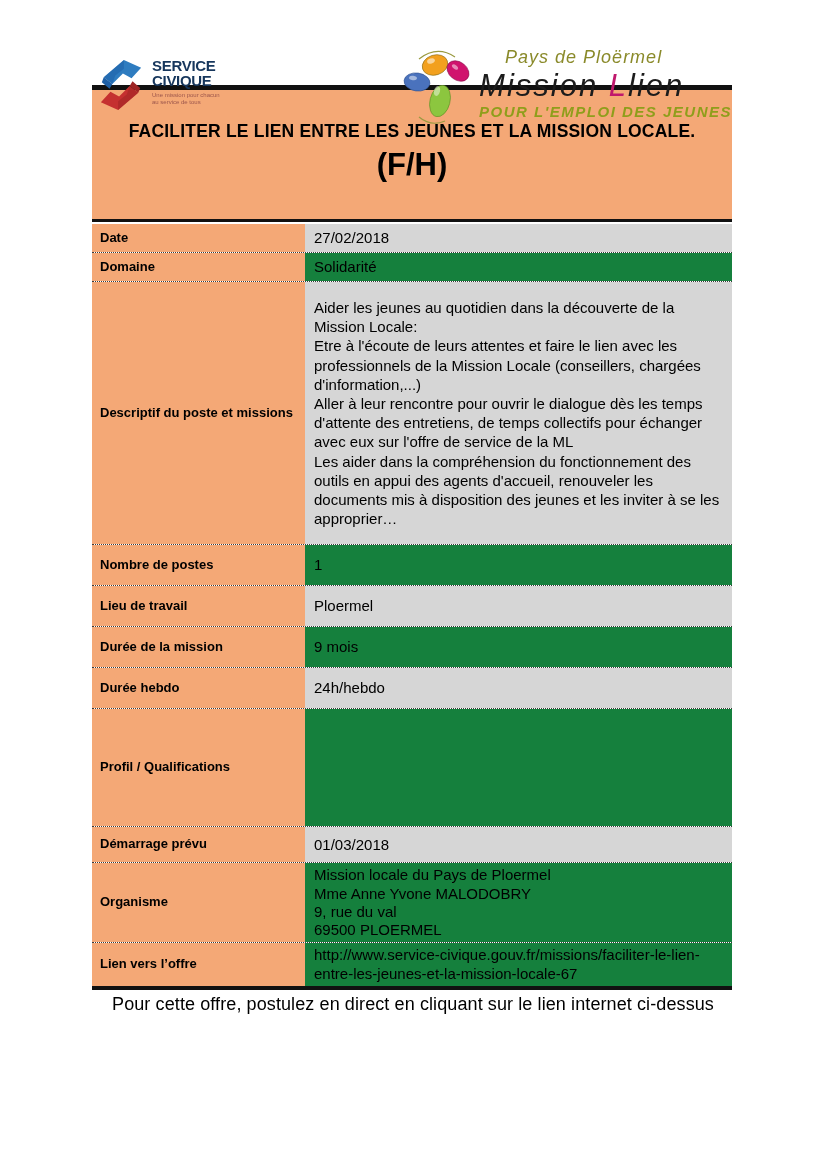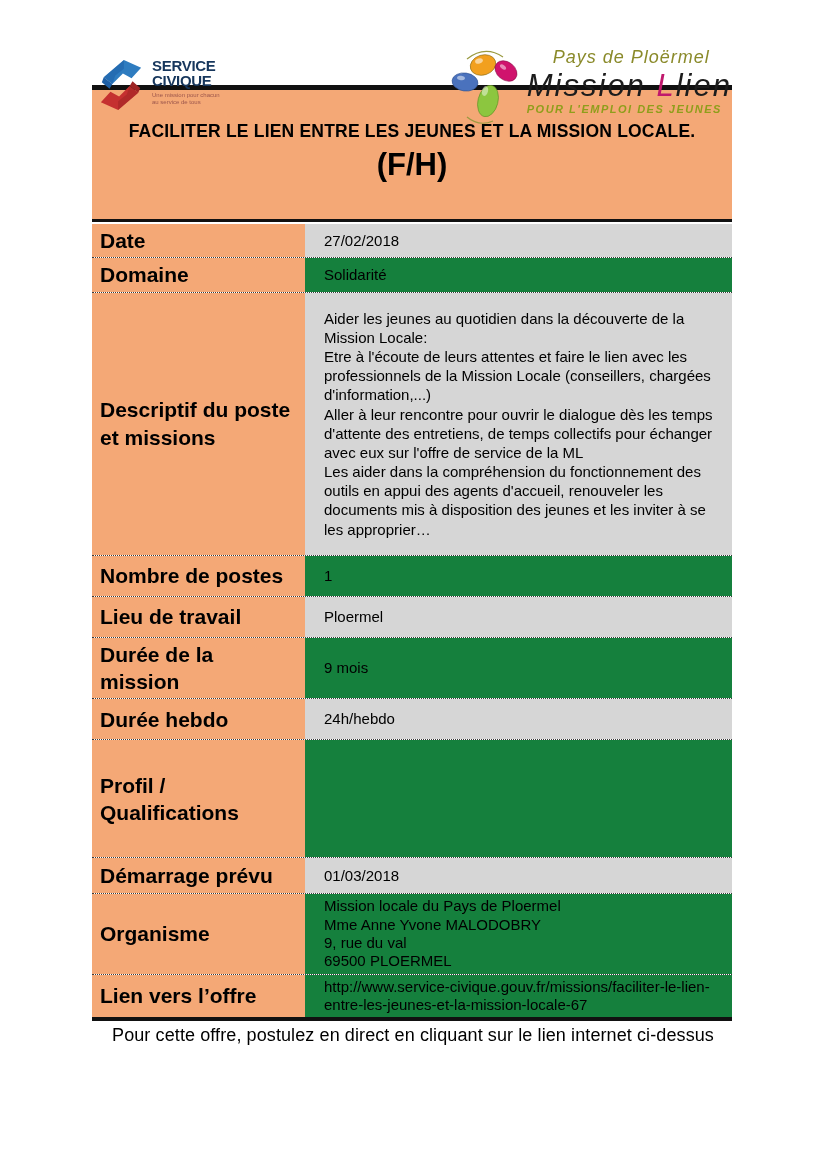--- a/index.html
+++ b/index.html
@@ -26,21 +26,21 @@
                 color:var(--sc-tag,#9c564c); white-space:pre-line; }
 
   .ml-logo { display:flex; align-items:flex-start; margin-top:-1px; }
   .ml-flower { width:80px; height:84px; flex:0 0 auto; margin-right:2px; }
   .ml-text { padding-top:2px; }
   .ml-region { font-style:italic; font-size:18px; color:var(--ml-olive,#8a8a2a);
                letter-spacing:1px; padding-left:26px; }
   .ml-name { font-style:italic; font-size:31px; line-height:1.0; color:#1c1c1c;
              letter-spacing:2px; margin-top:2px; }
   .ml-name .ml-cap { color:var(--ml-pink,#c0186c); }
-  .ml-tagline { font-style:italic; font-weight:bold; font-size:11px;
+  .ml-tagline { font-style:italic; font-weight:bold; font-size:15px;
                 color:var(--ml-green-text,#8f9e1b); letter-spacing:1.5px; margin-top:2px; }
 
   
   .title-block {
     margin-top:1px;
     background:var(--accent,#f4a876);
     border-top:5px solid #111;
     border-bottom:3px solid #111;
     text-align:center;
     padding:31px 8px 36px;
@@ -48,29 +48,29 @@
   .title-main { font-size:17.5px; font-weight:bold; letter-spacing:0.2px; }
   .title-sub  { font-size:31px;  font-weight:bold; margin-top:5px; }
 
   
   .offer-table { margin-top:2px; border-bottom:4px solid #111; }
   .row { display:flex; border-top:1px dotted #3a3a3a; }
   .row:first-child { border-top:none; }
   .cell-label {
     width:213px; flex:0 0 213px;
     background:var(--accent,#f4a876);
-    font-weight:bold; font-size:21px; line-height:1.3;
+    font-weight:bold; font-size:13px; line-height:1.3;
     display:flex; align-items:center;
     padding:3px 8px 3px 8px;
   }
   .cell-value {
     flex:1; min-width:0;
     font-size:15px; line-height:1.35;
     display:flex; align-items:center;
-    padding:3px 10px 3px 19px;
+    padding:3px 10px 3px 9px;
     white-space:pre-line; overflow-wrap:break-word; word-break:break-word;
   }
   .shade-gray  .cell-value { background:var(--row-gray,#d6d6d6); }
   .shade-white .cell-value { background:#15803d; }
 
   .row-date .cell-label, .row-date .cell-value,
   .row-domaine .cell-label, .row-domaine .cell-value { min-height:28px; }
   .row-postes .cell-label, .row-postes .cell-value,
   .row-lieu .cell-label, .row-lieu .cell-value,
   .row-duree .cell-label, .row-duree .cell-value,

